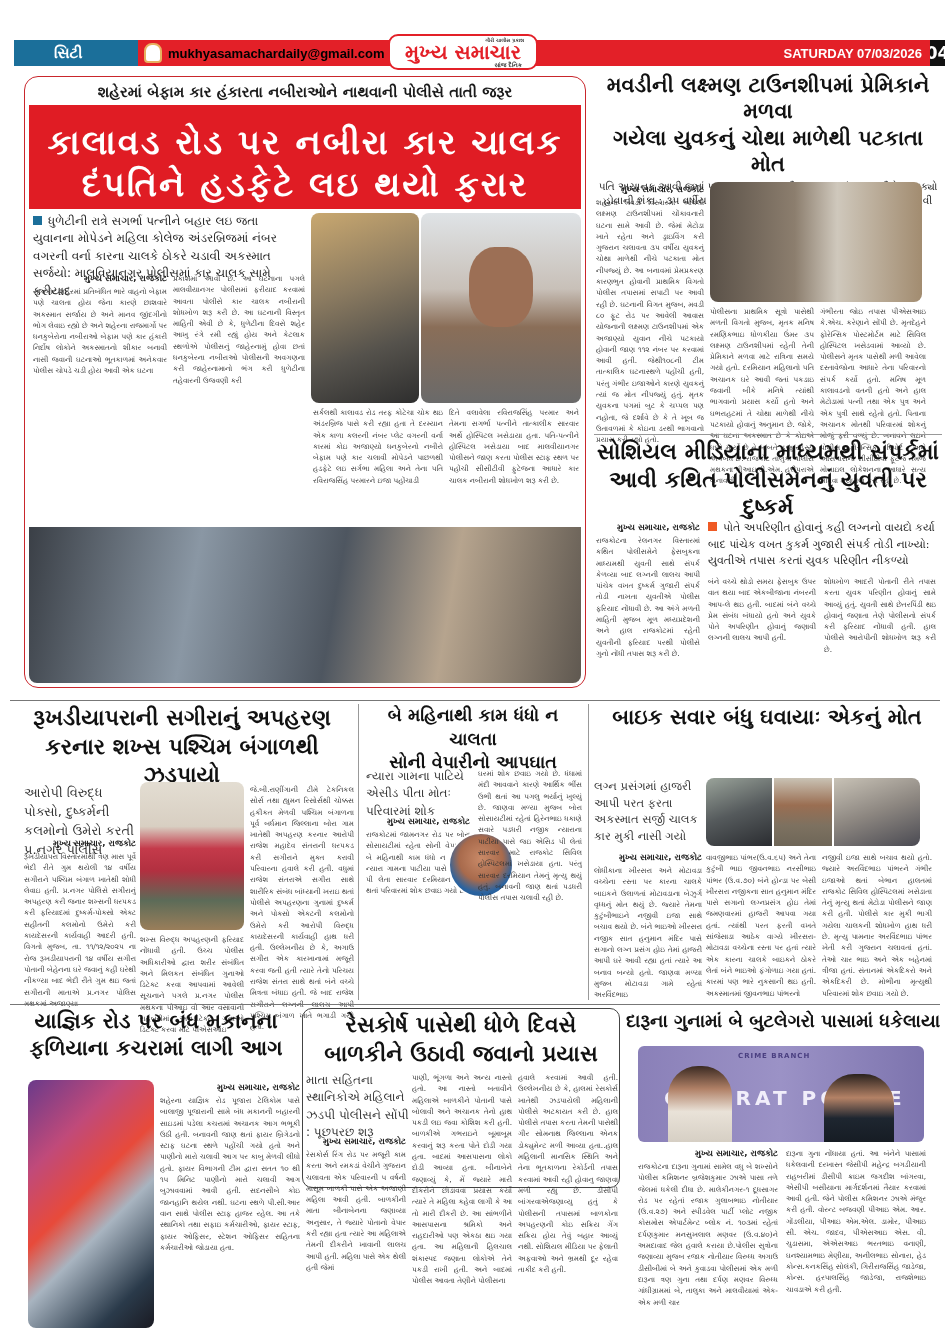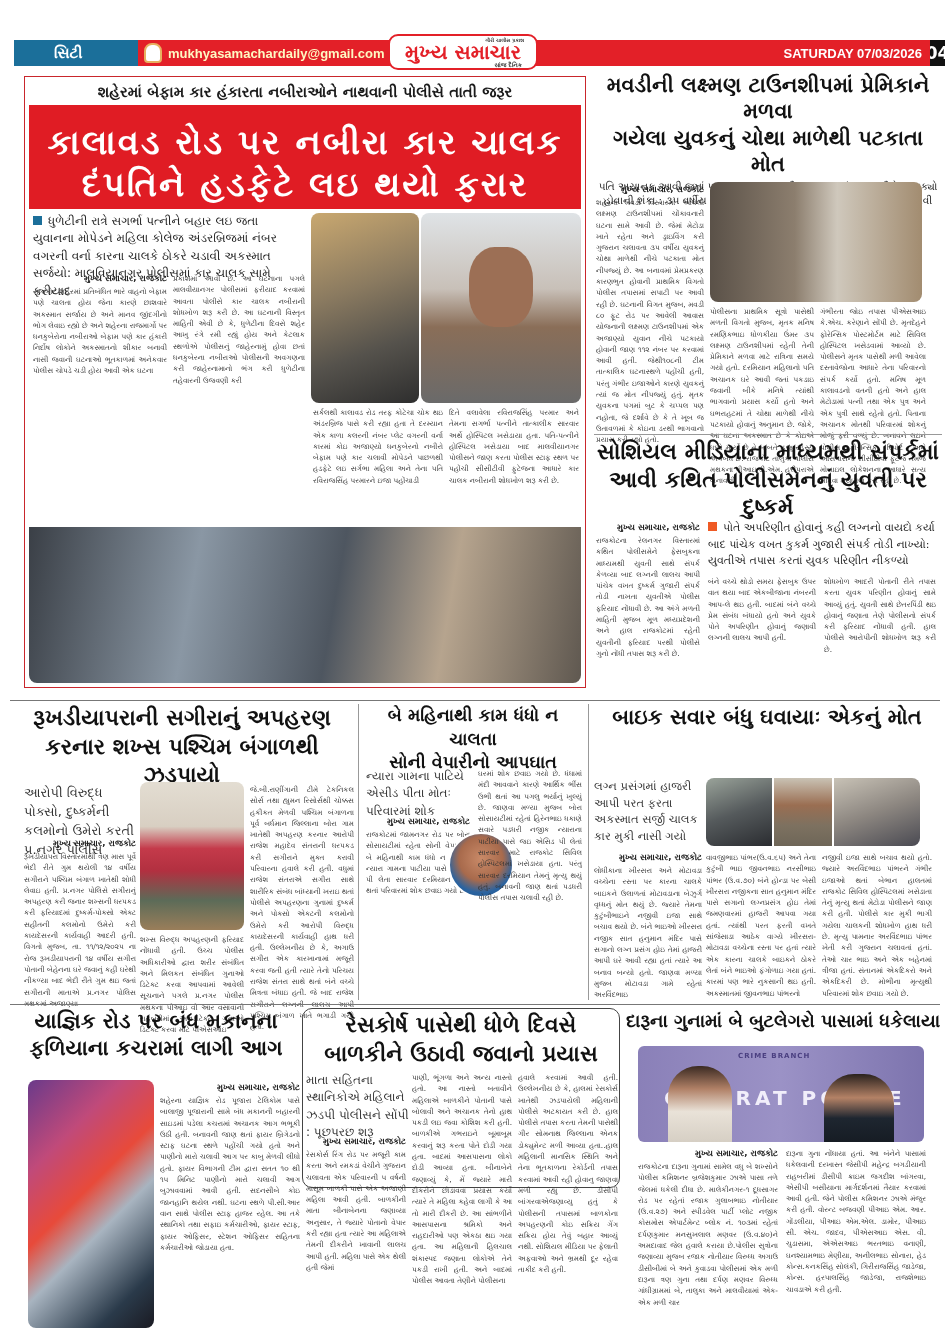--- a/index.html
+++ b/index.html
@@ -1,28 +1,28 @@
 <!DOCTYPE html>
 <html><head>
 <meta charset="utf-8">
 <style>
   *{box-sizing:border-box;margin:0;padding:0}
   body{width:945px;height:1337px;background:#fff;font-family:"DejaVu Sans",sans-serif;color:#222;overflow:hidden;position:relative}
   .masthead{position:absolute;left:14px;top:40px;width:931px;height:26px;display:flex;align-items:center}
   .mh-section{background:#1b6f9a;color:#fff;width:124px;height:26px;display:flex;align-items:center;padding-left:40px;font-weight:bold;font-size:15px}
   .mh-red{background:#e32028;flex:1;height:26px;display:flex;align-items:center;position:relative}
-  .mh-email{color:#fef9c3;font-size:13px;font-weight:bold;margin-left:30px;font-family:"Liberation Sans",sans-serif}
+  .mh-email{color:#000000;font-size:13px;font-weight:bold;margin-left:30px;font-family:"Liberation Sans",sans-serif}
   .mh-hand{position:absolute;left:6px;top:3px;width:18px;height:20px;border:2px solid #e8b060;border-radius:8px 8px 4px 4px;background:#fff}
   .mh-logo{position:absolute;left:250px;top:-6px;width:150px;height:36px;background:#fff;border:2px solid #e32028;border-radius:10px;display:flex;align-items:center;justify-content:center;color:#e32028;font-weight:bold;font-size:20px}
   .mh-logo-top{position:absolute;top:1px;right:12px;font-size:5px;color:#333}
   .mh-logo-sub{position:absolute;bottom:-1px;right:14px;font-size:6px;color:#333}
   .mh-date{position:absolute;right:8px;color:#fff;font-weight:bold;font-size:13px;font-family:"Liberation Sans",sans-serif}
   .mh-page{background:#111;color:#fff;width:15px;height:26px;display:flex;align-items:center;justify-content:center;font-weight:bold;font-size:17px}
 
-  .box{position:absolute;border:1.5px solid #c9262c;border-radius:0}
+  .box{position:absolute;border:1.5px solid #c9262c;border-radius:14px}
   .box-dark{position:absolute;border:1.5px solid #333;border-radius:10px}
   .kicker{font-weight:bold;text-align:center;font-size:15px;color:#1a1a1a}
   .red-band{background:#e01c24;color:#fff;text-align:center;font-weight:bold;font-size:34px;line-height:42px;letter-spacing:2px}
   .hl{font-weight:bold;text-align:center;color:#111;line-height:1.25}
   .deck{font-size:12px;color:#222;line-height:1.45}
   .bullet-blue{display:inline-block;width:9px;height:9px;background:#1b6f9a;margin-right:6px}
   .bullet-orange{display:inline-block;width:9px;height:9px;background:#ef5a24;margin-right:6px}
   .byline{font-size:8.5px;font-weight:bold;text-align:right;margin-bottom:2px}
   .body{font-size:7.3px;line-height:1.55;text-align:justify;color:#333}
   .col{position:absolute}

